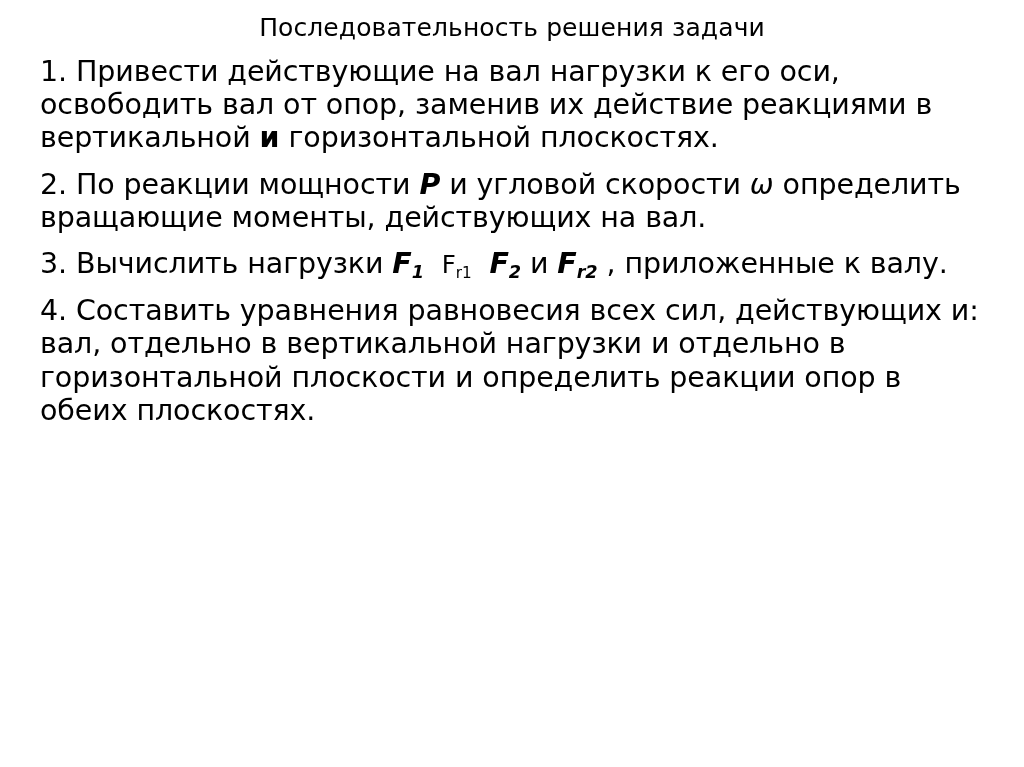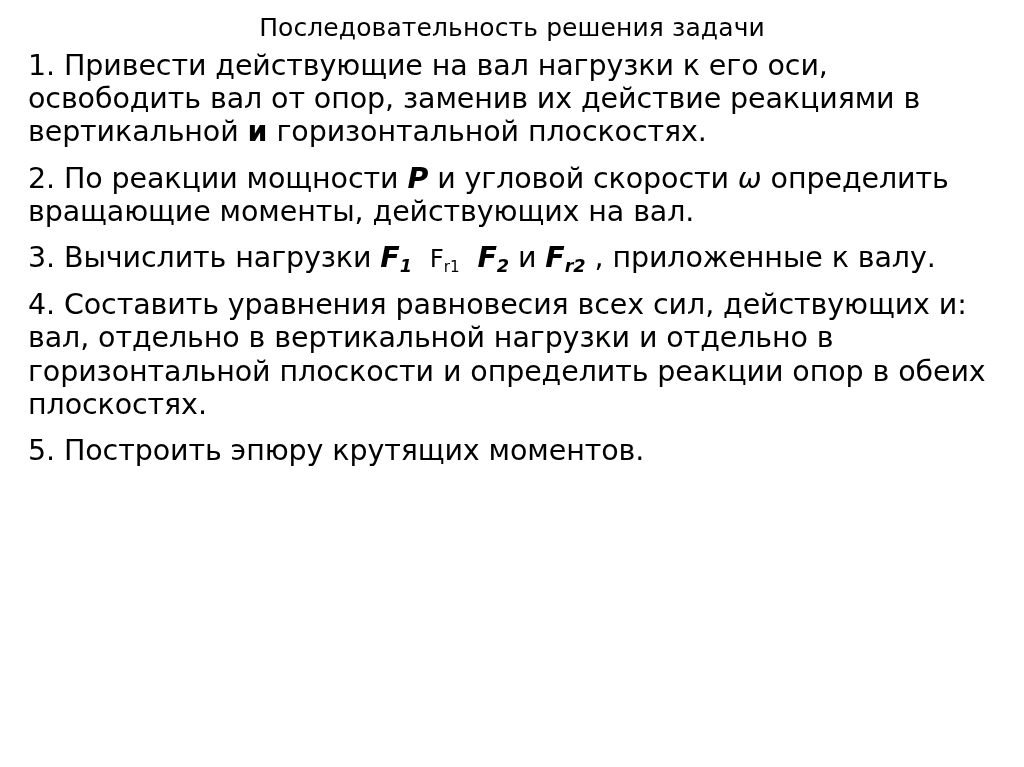--- a/index.html
+++ b/index.html
@@ -23,21 +23,21 @@
   }
   .slide-title {
     text-align: center;
     font-size: 25px;
     line-height: 1.15;
     font-weight: 400;
     margin: 0 0 6px 0;
     letter-spacing: 0.1px;
   }
   .body-list {
-    margin: 0;
+    margin: 12px;
     padding: 0;
     list-style: none;
   }
   .item {
     font-size: 28.5px;
     line-height: 1.17;
     font-weight: 400;
     margin: 0 0 13px 0;
     letter-spacing: -0.1px;
   }
@@ -83,18 +83,15 @@
     </li>
 
     <li class="item">
       <span>3. </span><span>Вычислить нагрузки </span><span class="nowrap"><span class="b">F</span><sub class="b">1</sub></span>&nbsp; <span class="nowrap small-f"><span>F</span><sub>r1</sub></span>&nbsp; <span class="nowrap"><span class="b">F</span><sub class="b">2</sub></span><span> и </span> <span class="nowrap"><span class="b">F</span><sub class="b">r2</sub></span><span> , приложенные к валу.</span>
     </li>
 
     <li class="item">
       <span>4. </span><span>Составить уравнения равновесия всех сил, действующих и: вал, отдельно в вертикальной нагрузки и отдельно в горизонтальной плоскости и определить реакции опор в обеих плоскостях.</span>
     </li>
 
-    <li class="item">
-      <span>5. </span><span>Построить эпюру крутящих моментов.</span>
-    </li>
 
   </ul>
 </div>
 
 </body></html>

